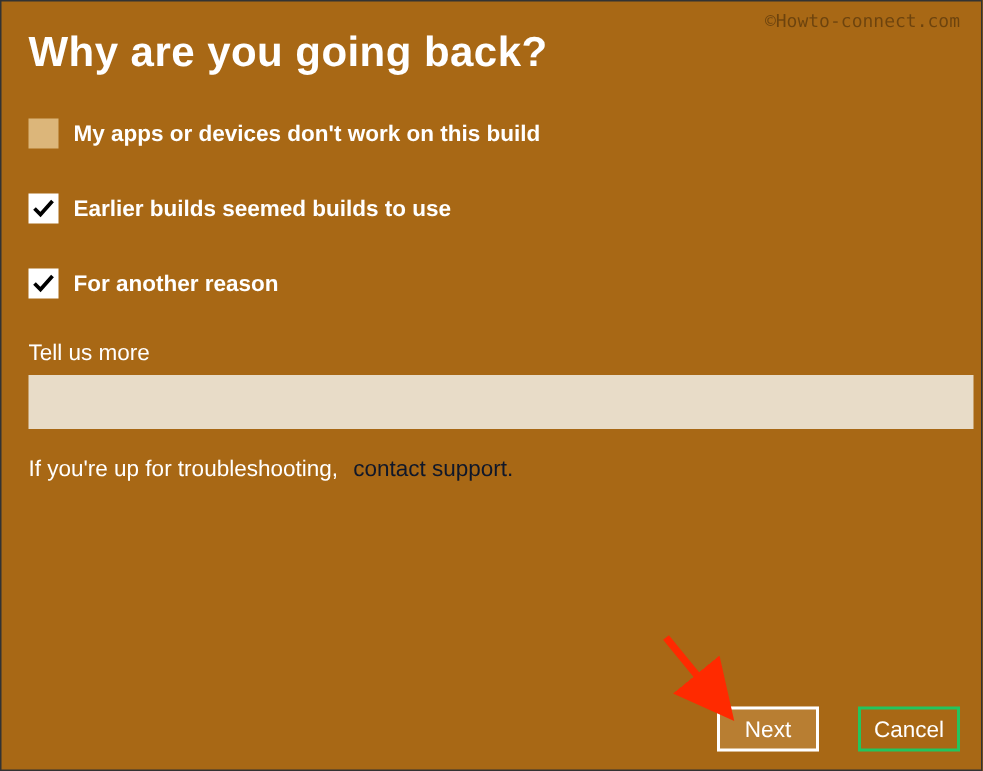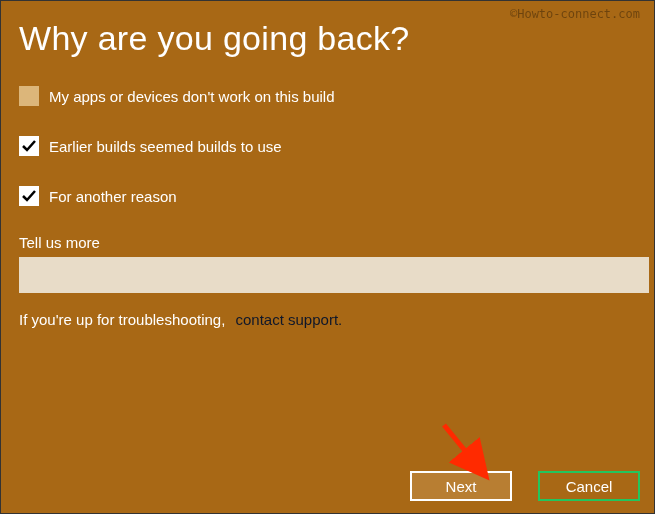--- a/index.html
+++ b/index.html
@@ -14,22 +14,22 @@
       font-family: 'Segoe UI', Tahoma, sans-serif;
       color: #ffffff;
       position: relative;
       overflow: hidden;
       border: 1px solid #333;
     }
     .container {
       padding: 18px 18px 0 18px;
     }
     .title {
-      font-size: 34px;
-      font-weight: 400;
+      font-size: 28px;
+      font-weight: 700;
       margin-bottom: 28px;
       letter-spacing: 0.3px;
     }
     .option-row {
       display: flex;
       align-items: center;
       margin-bottom: 30px;
     }
     .checkbox {
       width: 20px;
@@ -43,21 +43,21 @@
     }
     .checkbox.unchecked {
       background: #dcb67a;
     }
     .checkmark {
       width: 16px;
       height: 16px;
     }
     .option-label {
       font-size: 15px;
-      font-weight: 400;
+      font-weight: 700;
     }
     .tellus-label {
       font-size: 15px;
       margin-bottom: 6px;
       margin-top: -2px;
     }
     .tellus-input {
       width: 630px;
       height: 36px;
       background: #e8dcc8;
@@ -73,21 +73,21 @@
       margin-left: 6px;
     }
     .button-bar {
       position: absolute;
       bottom: 12px;
       right: 14px;
       display: flex;
       gap: 26px;
     }
     .btn {
-      width: 102px;
+      width: 68px;
       height: 30px;
       background: #b87e32;
       border: 2px solid #ffffff;
       color: #ffffff;
       font-size: 15px;
       font-family: inherit;
       display: flex;
       align-items: center;
       justify-content: center;
     }

